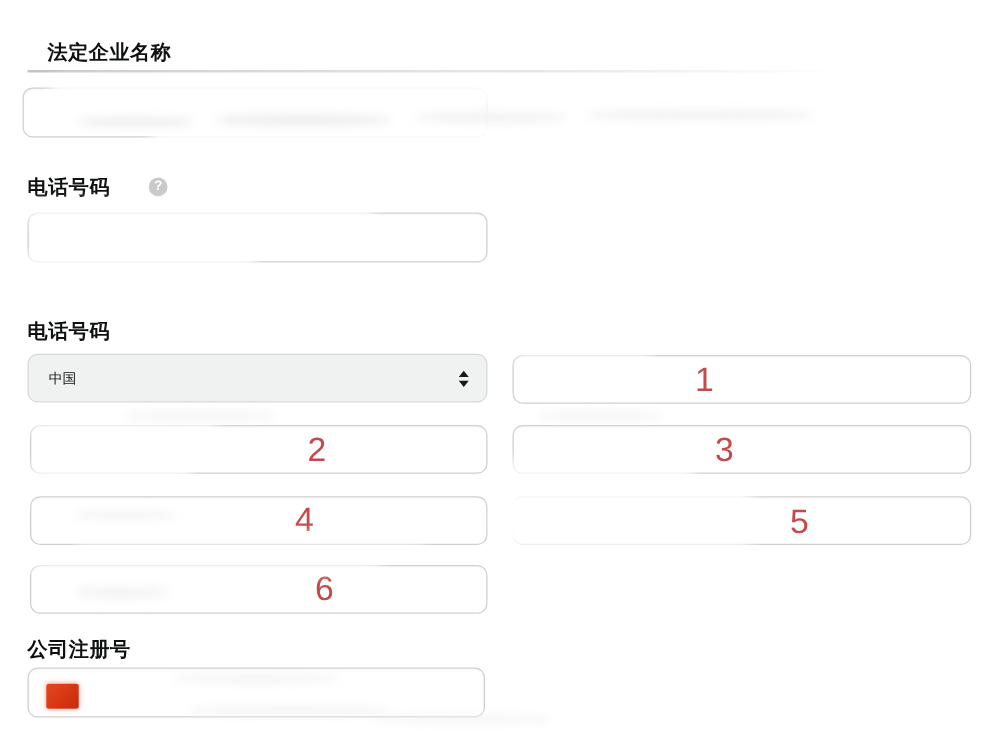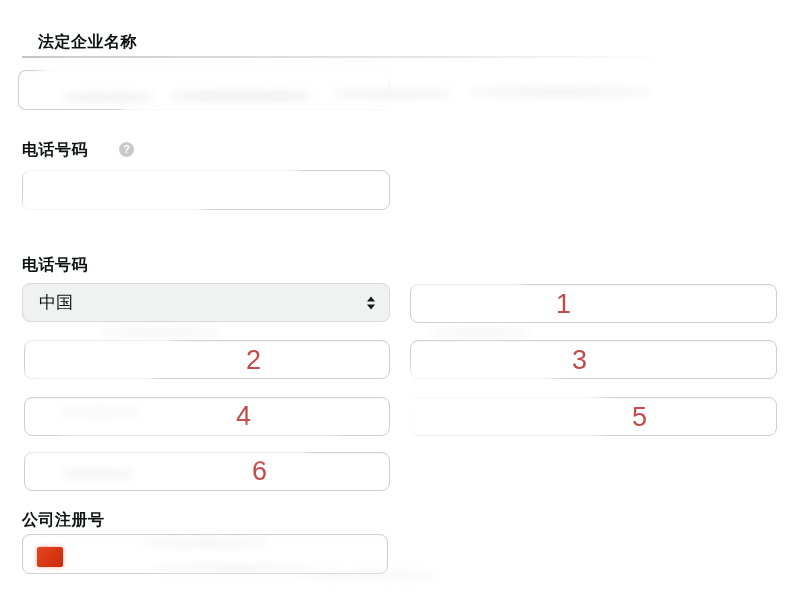--- a/index.html
+++ b/index.html
@@ -12,21 +12,21 @@
     letter-spacing:.5px; white-space:nowrap;
   }
   .box {
     position:absolute; background:#fff; border:1px solid #cfcfcf; border-radius:8px;
     box-sizing:border-box; box-shadow: inset 0 1px 2px rgba(0,0,0,.03);
   }
   .ghost { border-color:rgba(160,160,160,.5); }
   .select-box {
     position:absolute; background:#f0f2f2; border:1px solid #d5d9d9; border-radius:8px;
     box-sizing:border-box; display:flex; align-items:center; padding-left:16px;
-    font-size:17px; color:#0f1111;
+    font-size:11px; color:#0f1111;
   }
   .underline {
     position:absolute; height:2px;
     background:linear-gradient(to right, rgba(185,185,185,.85) 0%, rgba(200,200,200,.55) 55%, rgba(210,210,210,0) 100%);
   }
   .help {
     position:absolute; width:15px; height:15px; border-radius:50%;
     background:#c9c9c9; color:#ffffff; font-size:11px; font-weight:700;
     display:flex; align-items:center; justify-content:center; line-height:1;
   }

